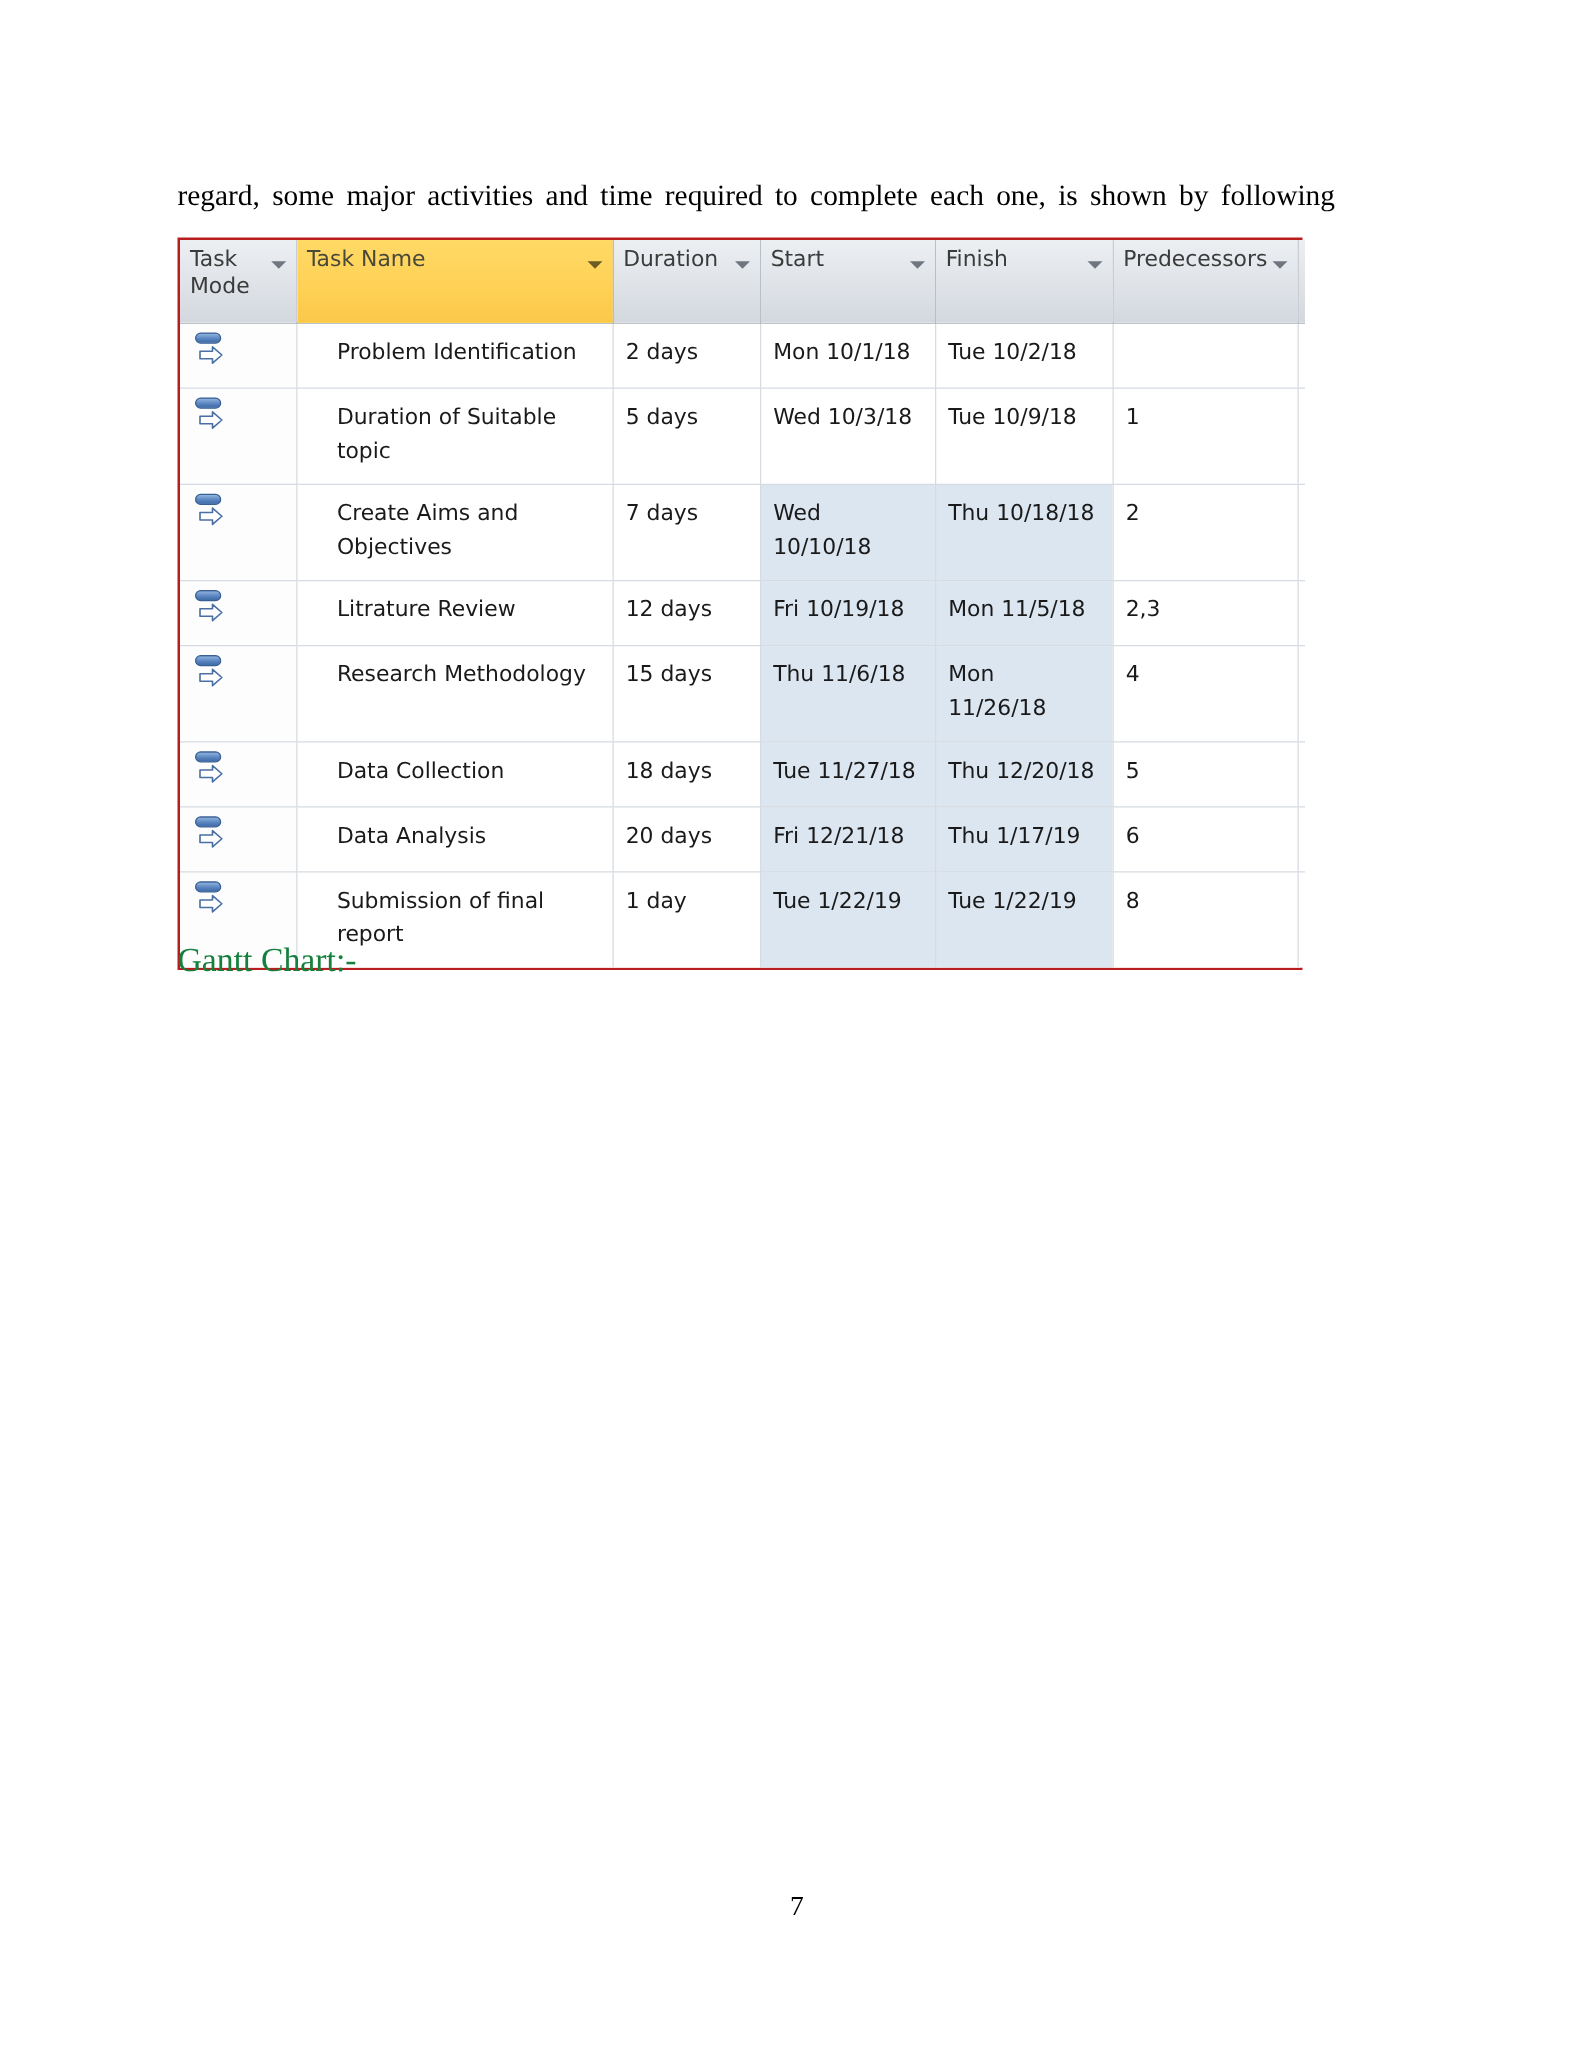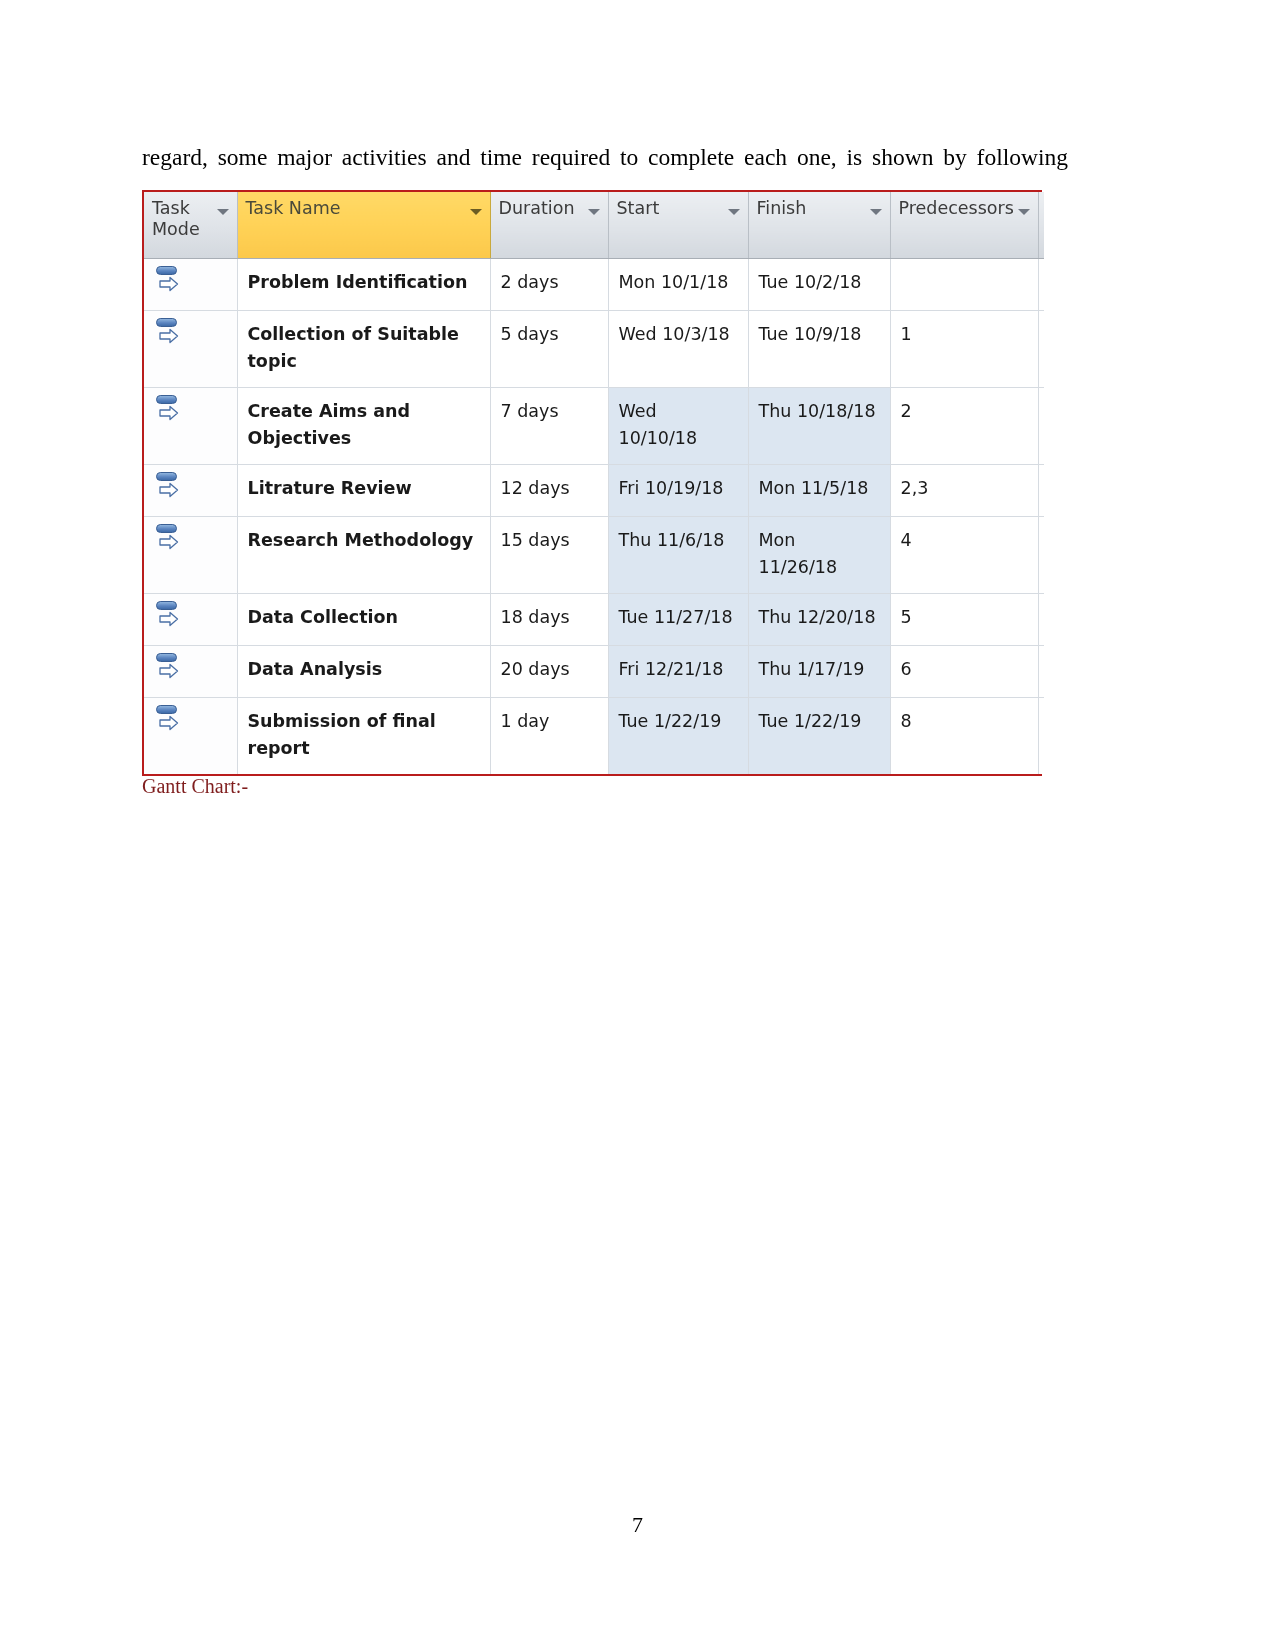--- a/index.html
+++ b/index.html
@@ -109,21 +109,21 @@
     vertical-align: top;
     line-height: 27px;
     height: 52px;
     box-sizing: border-box;
     background: #ffffff;
   }
   tbody td.c-mode-cell {
     padding: 6px 0 0 12px;
     background: #fdfdfe;
   }
-  tbody td.c-name-cell { padding-left: 10px; font-weight: bold; }
+  tbody td.c-name-cell { padding-left: 32px; }
   tbody td.highlight { background: #dce6f1; }
   tbody tr:last-child td { border-bottom: none; margin-top: 40px; }
   tbody td.extra-cell { border-right: none; background: #ffffff; padding: 0; }
 
   
   .taskmode-icon {
     position: relative;
     width: 26px;
     height: 30px;
     display: block;
@@ -141,24 +141,23 @@
     position: absolute;
     left: 3px; top: 11px;
   }
 
   
   .gantt-caption {
     position: absolute;
     left: 142px;
     top: 752px;
     font-family: "Liberation Serif", serif;
-    font-size: 20px;
+    font-size: 27px;
     line-height: 32px;
-    color: #7f1d1d;
-    margin-top: 18px;
+    color: #15803d;
   }
 
   
   .page-number {
     position: absolute;
     left: 0;
     right: 0;
     top: 1512px;
     text-align: center;
     font-family: "Liberation Serif", serif;
@@ -232,21 +231,21 @@
           </tr>
           <tr>
             <td class="c-mode-cell">
               <span class="taskmode-icon">
                 <span class="bar"></span>
                 <svg class="arrow-svg" width="20" height="17" viewBox="0 0 20 17">
                   <path d="M1 5 H11 V1.5 L18.5 8 L11 14.5 V11 H1 Z" fill="#ffffff" stroke="#4a6fa5" stroke-width="1.3" stroke-linejoin="round"></path>
                 </svg>
               </span>
             </td>
-            <td class="c-name-cell">Collection of Suitable topic</td>
+            <td class="c-name-cell">Duration of Suitable topic</td>
             <td class="">5 days</td>
             <td class="">Wed 10/3/18</td>
             <td class="">Tue 10/9/18</td>
             <td class="">1</td>
             <td class="extra-cell"></td>
           </tr>
           <tr>
             <td class="c-mode-cell">
               <span class="taskmode-icon">
                 <span class="bar"></span>

